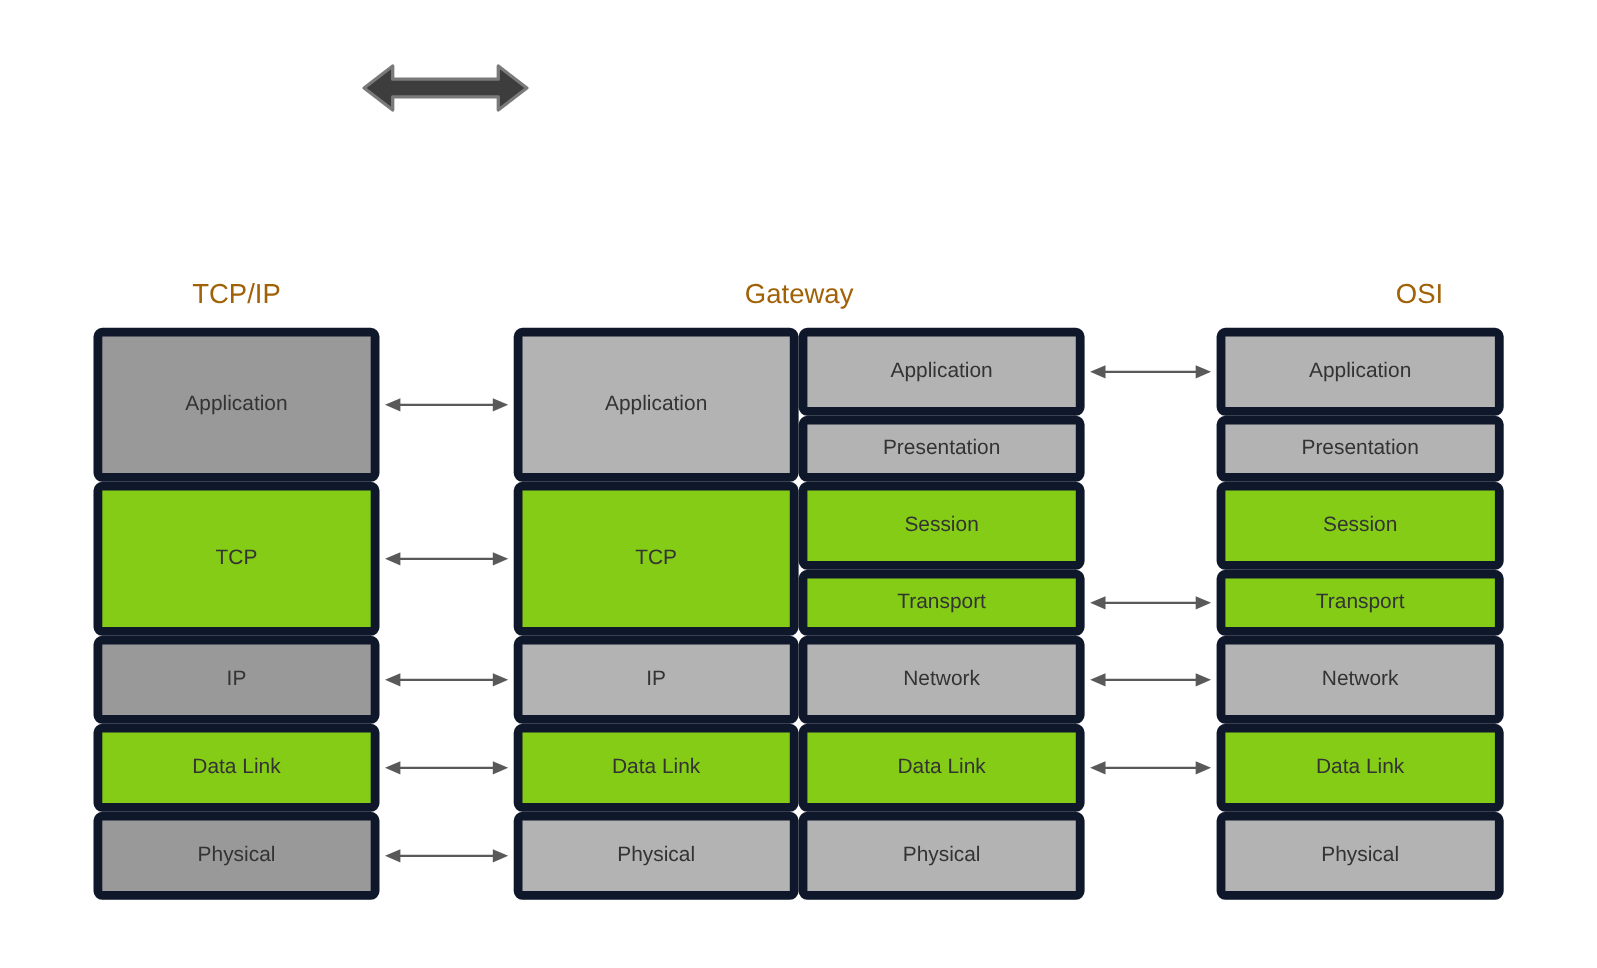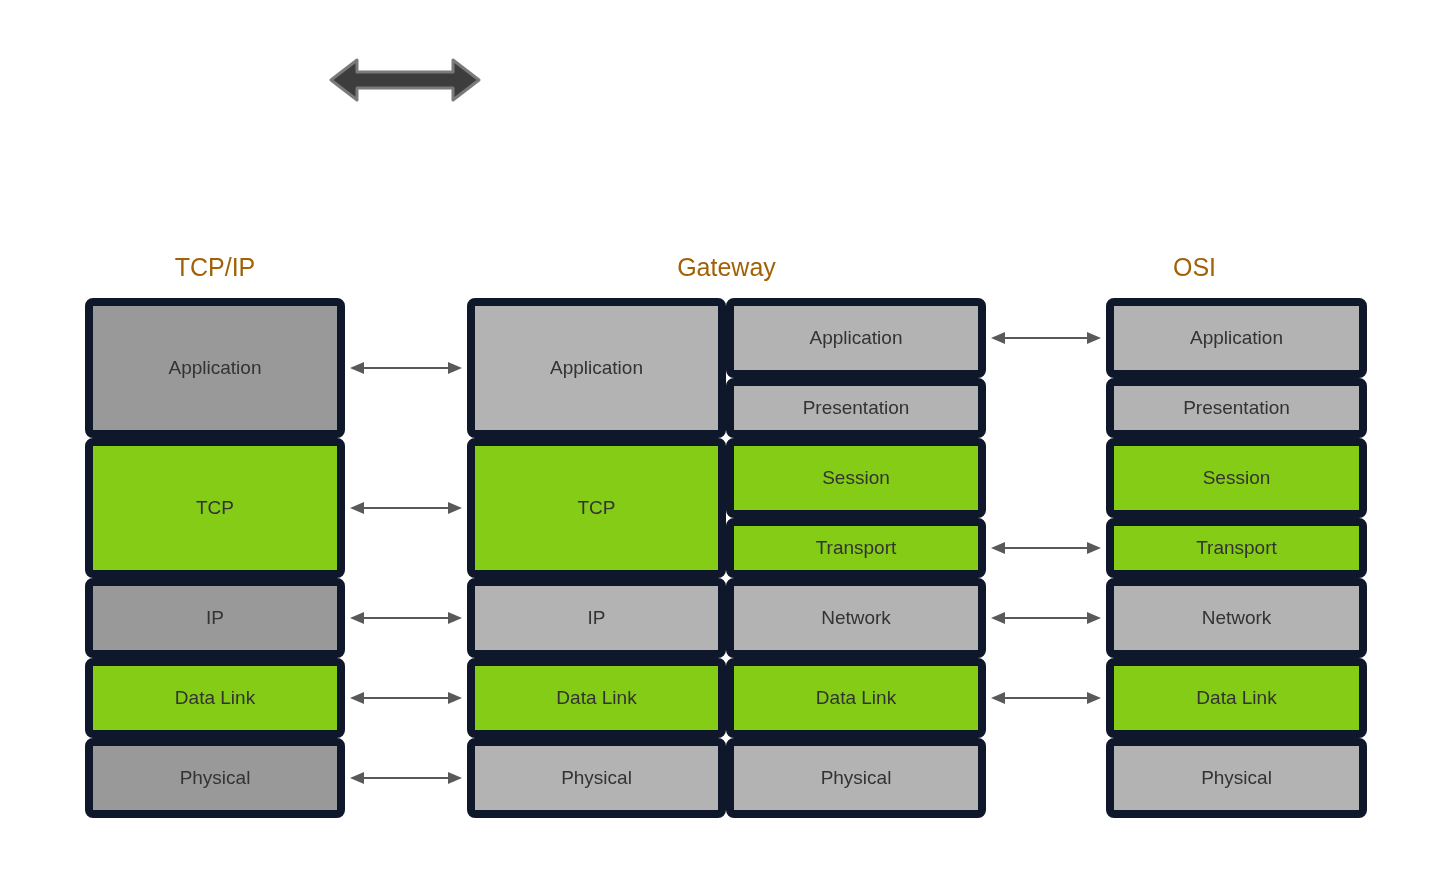--- a/index.html
+++ b/index.html
@@ -58,21 +58,21 @@
 <body>
 
 <div class="canvas">
 
   <svg class="thick-arrow" width="160" height="48" viewBox="0 0 160 48">
     <path d="M6 24 L32 4 L32 16 L128 16 L128 4 L154 24 L128 44 L128 32 L32 32 L32 44 Z" fill="#3d3d3d" stroke="#7a7a7a" stroke-width="3" stroke-linejoin="round"></path>
   </svg>
 
   <div class="col-header" style="left:85px; top:255px; width:260px;">TCP/IP</div>
   <div class="col-header" style="left:467px; top:255px; width:519px;">Gateway</div>
-  <div class="col-header" style="left:1064px; top:255px; width:261px;">OSI</div>
+  <div class="col-header" style="left:1160px; top:255px; width:261px;">OSI</div>
 
   <div class="stack" style="left:85px; width:260px;">
     <div class="box h140 fill-dark">
       <span>Application</span>
     </div>
     <div class="box h140 fill-white">
       <span>TCP</span>
     </div>
     <div class="box h80 fill-dark">
       <span>IP</span>

